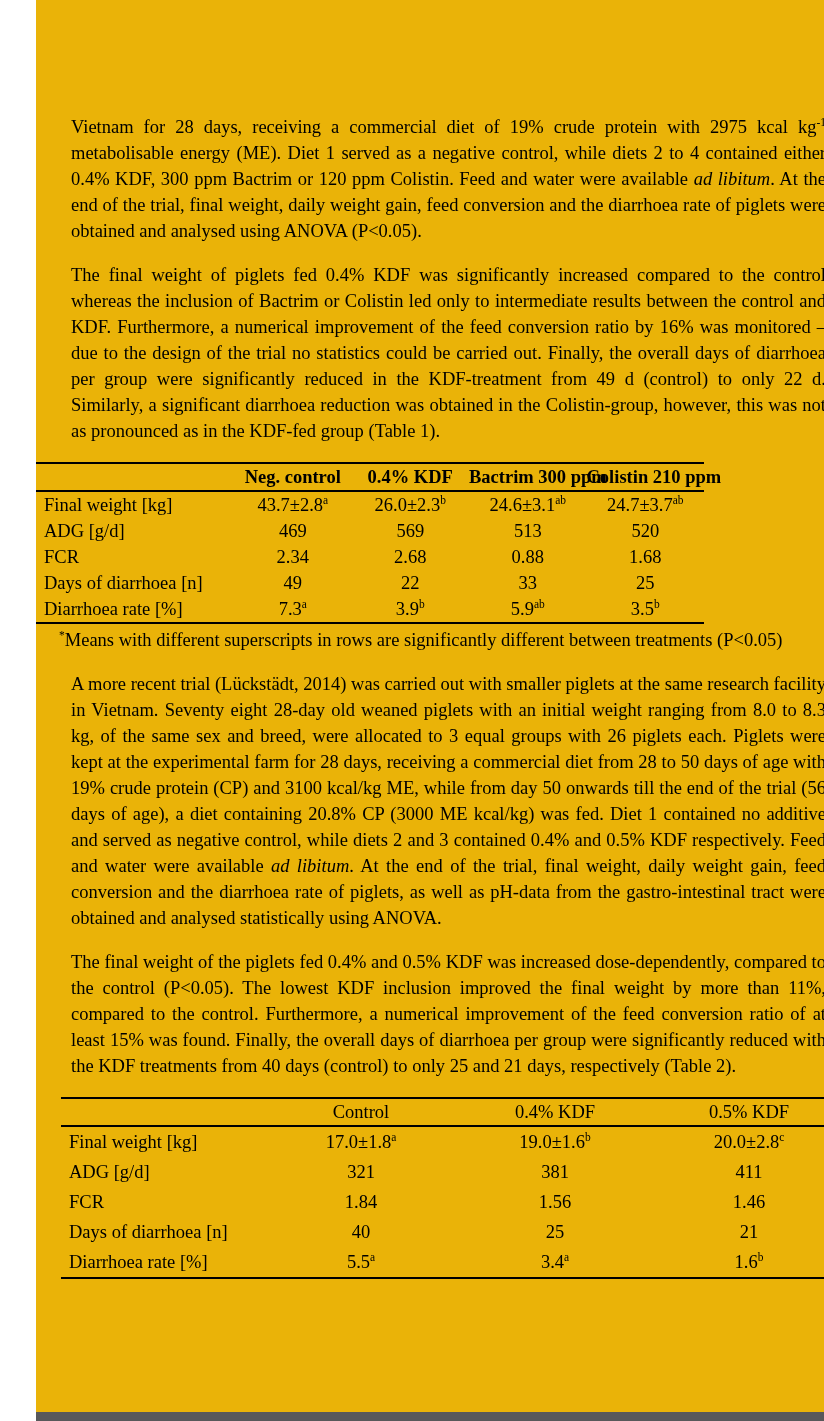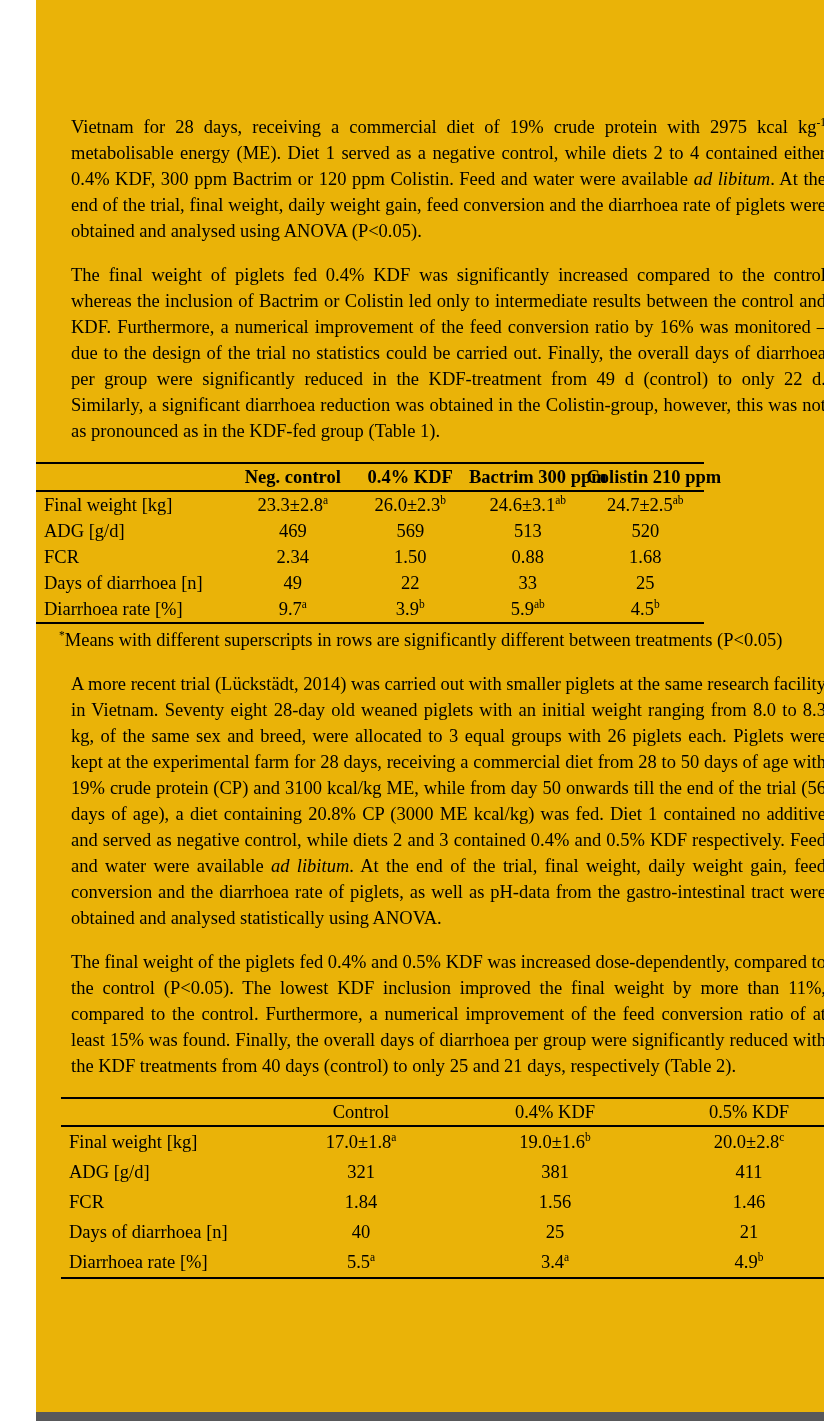--- a/index.html
+++ b/index.html
@@ -95,52 +95,52 @@
             <th></th>
             <th>Neg. control</th>
             <th>0.4% KDF</th>
             <th>Bactrim 300 ppm</th>
             <th>Colistin 210 ppm</th>
           </tr>
         </thead>
       <tbody>
           <tr>
             <td>Final weight [kg]</td>
-            <td><span>23.3±2.8</span><sup>a</sup></td>
+            <td><span>43.7±2.8</span><sup>a</sup></td>
             <td><span>26.0±2.3</span><sup>b</sup></td>
             <td><span>24.6±3.1</span><sup>ab</sup></td>
-            <td><span>24.7±2.5</span><sup>ab</sup></td>
+            <td><span>24.7±3.7</span><sup>ab</sup></td>
           </tr>
           <tr>
             <td>ADG [g/d]</td>
             <td><span>469</span></td>
             <td><span>569</span></td>
             <td><span>513</span></td>
             <td><span>520</span></td>
           </tr>
           <tr>
             <td>FCR</td>
             <td><span>2.34</span></td>
-            <td><span>1.50</span></td>
+            <td><span>2.68</span></td>
             <td><span>0.88</span></td>
             <td><span>1.68</span></td>
           </tr>
           <tr>
             <td>Days of diarrhoea [n]</td>
             <td><span>49</span></td>
             <td><span>22</span></td>
             <td><span>33</span></td>
             <td><span>25</span></td>
           </tr>
           <tr>
             <td>Diarrhoea rate [%]</td>
-            <td><span>9.7</span><sup>a</sup></td>
+            <td><span>7.3</span><sup>a</sup></td>
             <td><span>3.9</span><sup>b</sup></td>
             <td><span>5.9</span><sup>ab</sup></td>
-            <td><span>4.5</span><sup>b</sup></td>
+            <td><span>3.5</span><sup>b</sup></td>
           </tr>
         </tbody>
     </table>
 
     <div class="footnote"><sup>*</sup><span>Means with different superscripts in rows are significantly different between treatments (P&lt;0.05)</span></div>
 
     <p class="para"><span>A more recent trial (Lückstädt, 2014) was carried out with smaller piglets at the same research facility in Vietnam. Seventy eight 28-day old weaned piglets with an initial weight ranging from 8.0 to 8.3 kg, of the same sex and breed, were allocated to 3 equal groups with 26 piglets each. Piglets were kept at the experimental farm for 28 days, receiving a commercial diet from 28 to 50 days of age with 19% crude protein (CP) and 3100 kcal/kg ME, while from day 50 onwards till the end of the trial (56 days of age), a diet containing 20.8% CP (3000 ME kcal/kg) was fed. Diet 1 contained no additive and served as negative control, while diets 2 and 3 contained 0.4% and 0.5% KDF respectively. Feed and water were available </span><em>ad libitum</em><span>. At the end of the trial, final weight, daily weight gain, feed conversion and the diarrhoea rate of piglets, as well as pH-data from the gastro-intestinal tract were obtained and analysed statistically using ANOVA.</span></p>
 
     <p class="para"><span>The final weight of the piglets fed 0.4% and 0.5% KDF was increased dose-dependently, compared to the control (P&lt;0.05). The lowest KDF inclusion improved the final weight by more than 11%, compared to the control. Furthermore, a numerical improvement of the feed conversion ratio of at least 15% was found. Finally, the overall days of diarrhoea per group were significantly reduced with the KDF treatments from 40 days (control) to only 25 and 21 days, respectively (Table 2).</span></p>
 
@@ -176,21 +176,21 @@
           <tr>
             <td>Days of diarrhoea [n]</td>
             <td><span>40</span></td>
             <td><span>25</span></td>
             <td><span>21</span></td>
           </tr>
           <tr>
             <td>Diarrhoea rate [%]</td>
             <td><span>5.5</span><sup>a</sup></td>
             <td><span>3.4</span><sup>a</sup></td>
-            <td><span>4.9</span><sup>b</sup></td>
+            <td><span>1.6</span><sup>b</sup></td>
           </tr>
         </tbody>
     </table>
 
   </div>
 
   <div class="bottom-bar" style="background: rgb(88, 88, 90);"></div>
 </div>
 
 </body></html>

